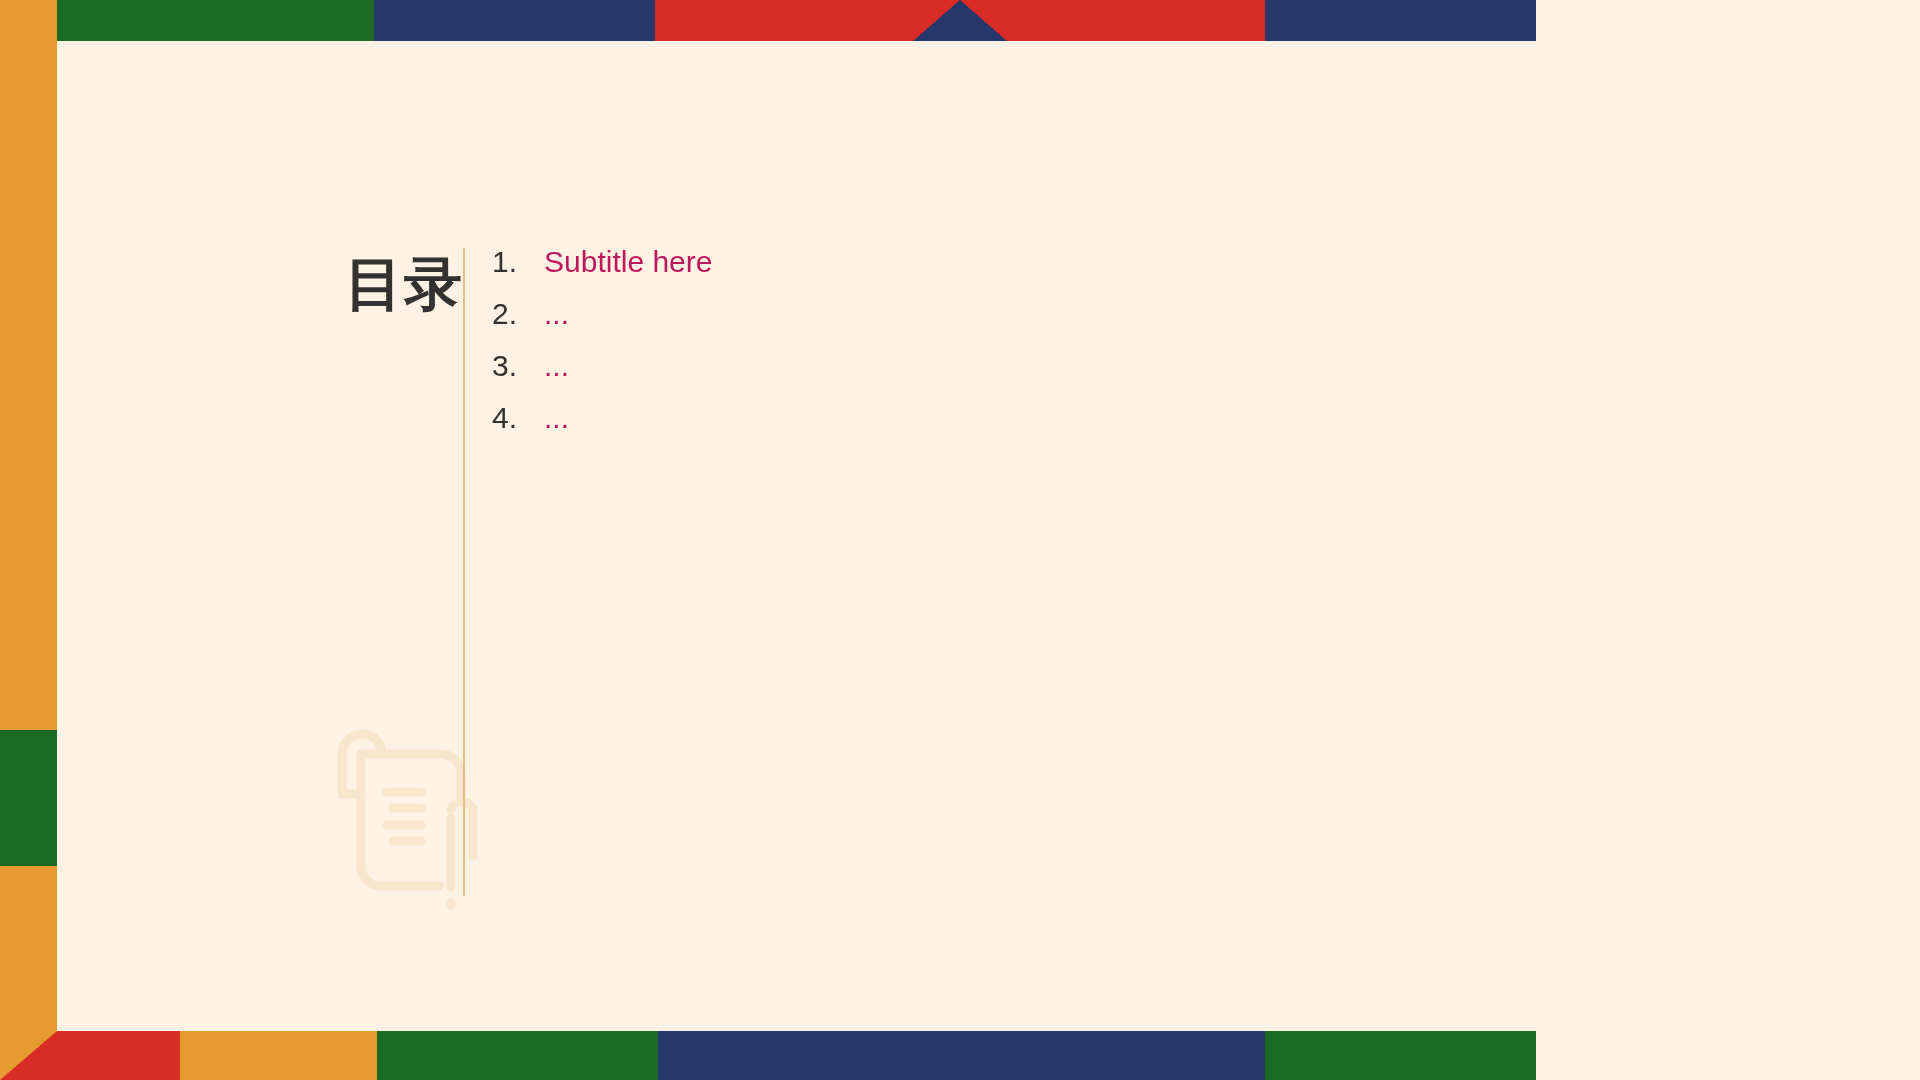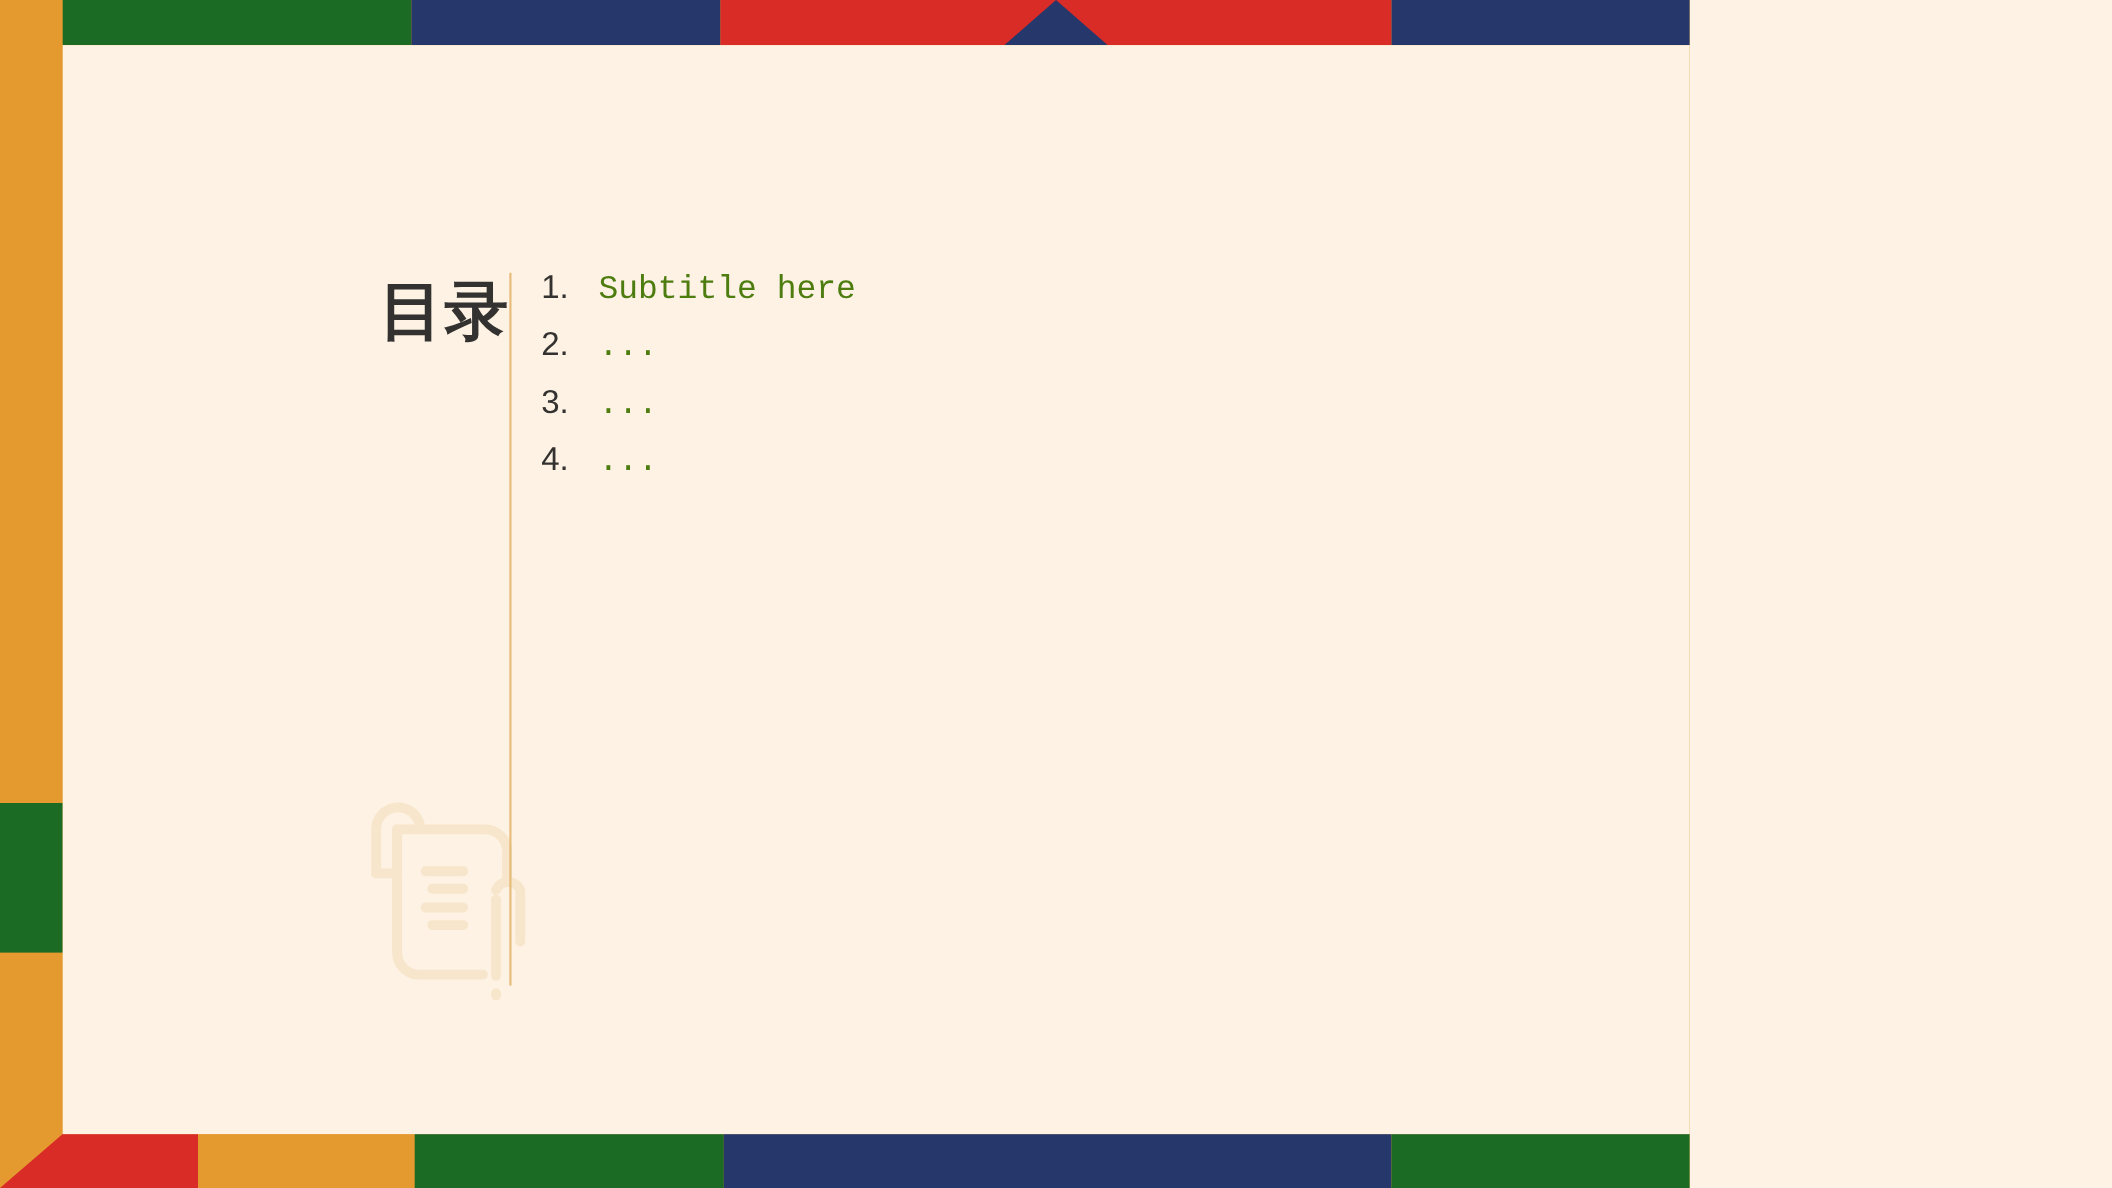--- a/index.html
+++ b/index.html
@@ -169,22 +169,21 @@
     color: #333230;
     line-height: 52px;
   }
   .toc-num {
     width: 52px;
     flex: 0 0 52px;
     text-align: left;
     color: #333230;
   }
   .toc-text {
-    color: #4d7c0f;
-    font-family: Liberation Mono, monospace;
+    color: #be185d;
   }
 </style>
 </head>
 <body>
 
 <div class="slide">
 
   <div class="top-band">
     <div class="tb-seg tb-orange-l"></div>
     <div class="tb-seg tb-green-l"></div>

